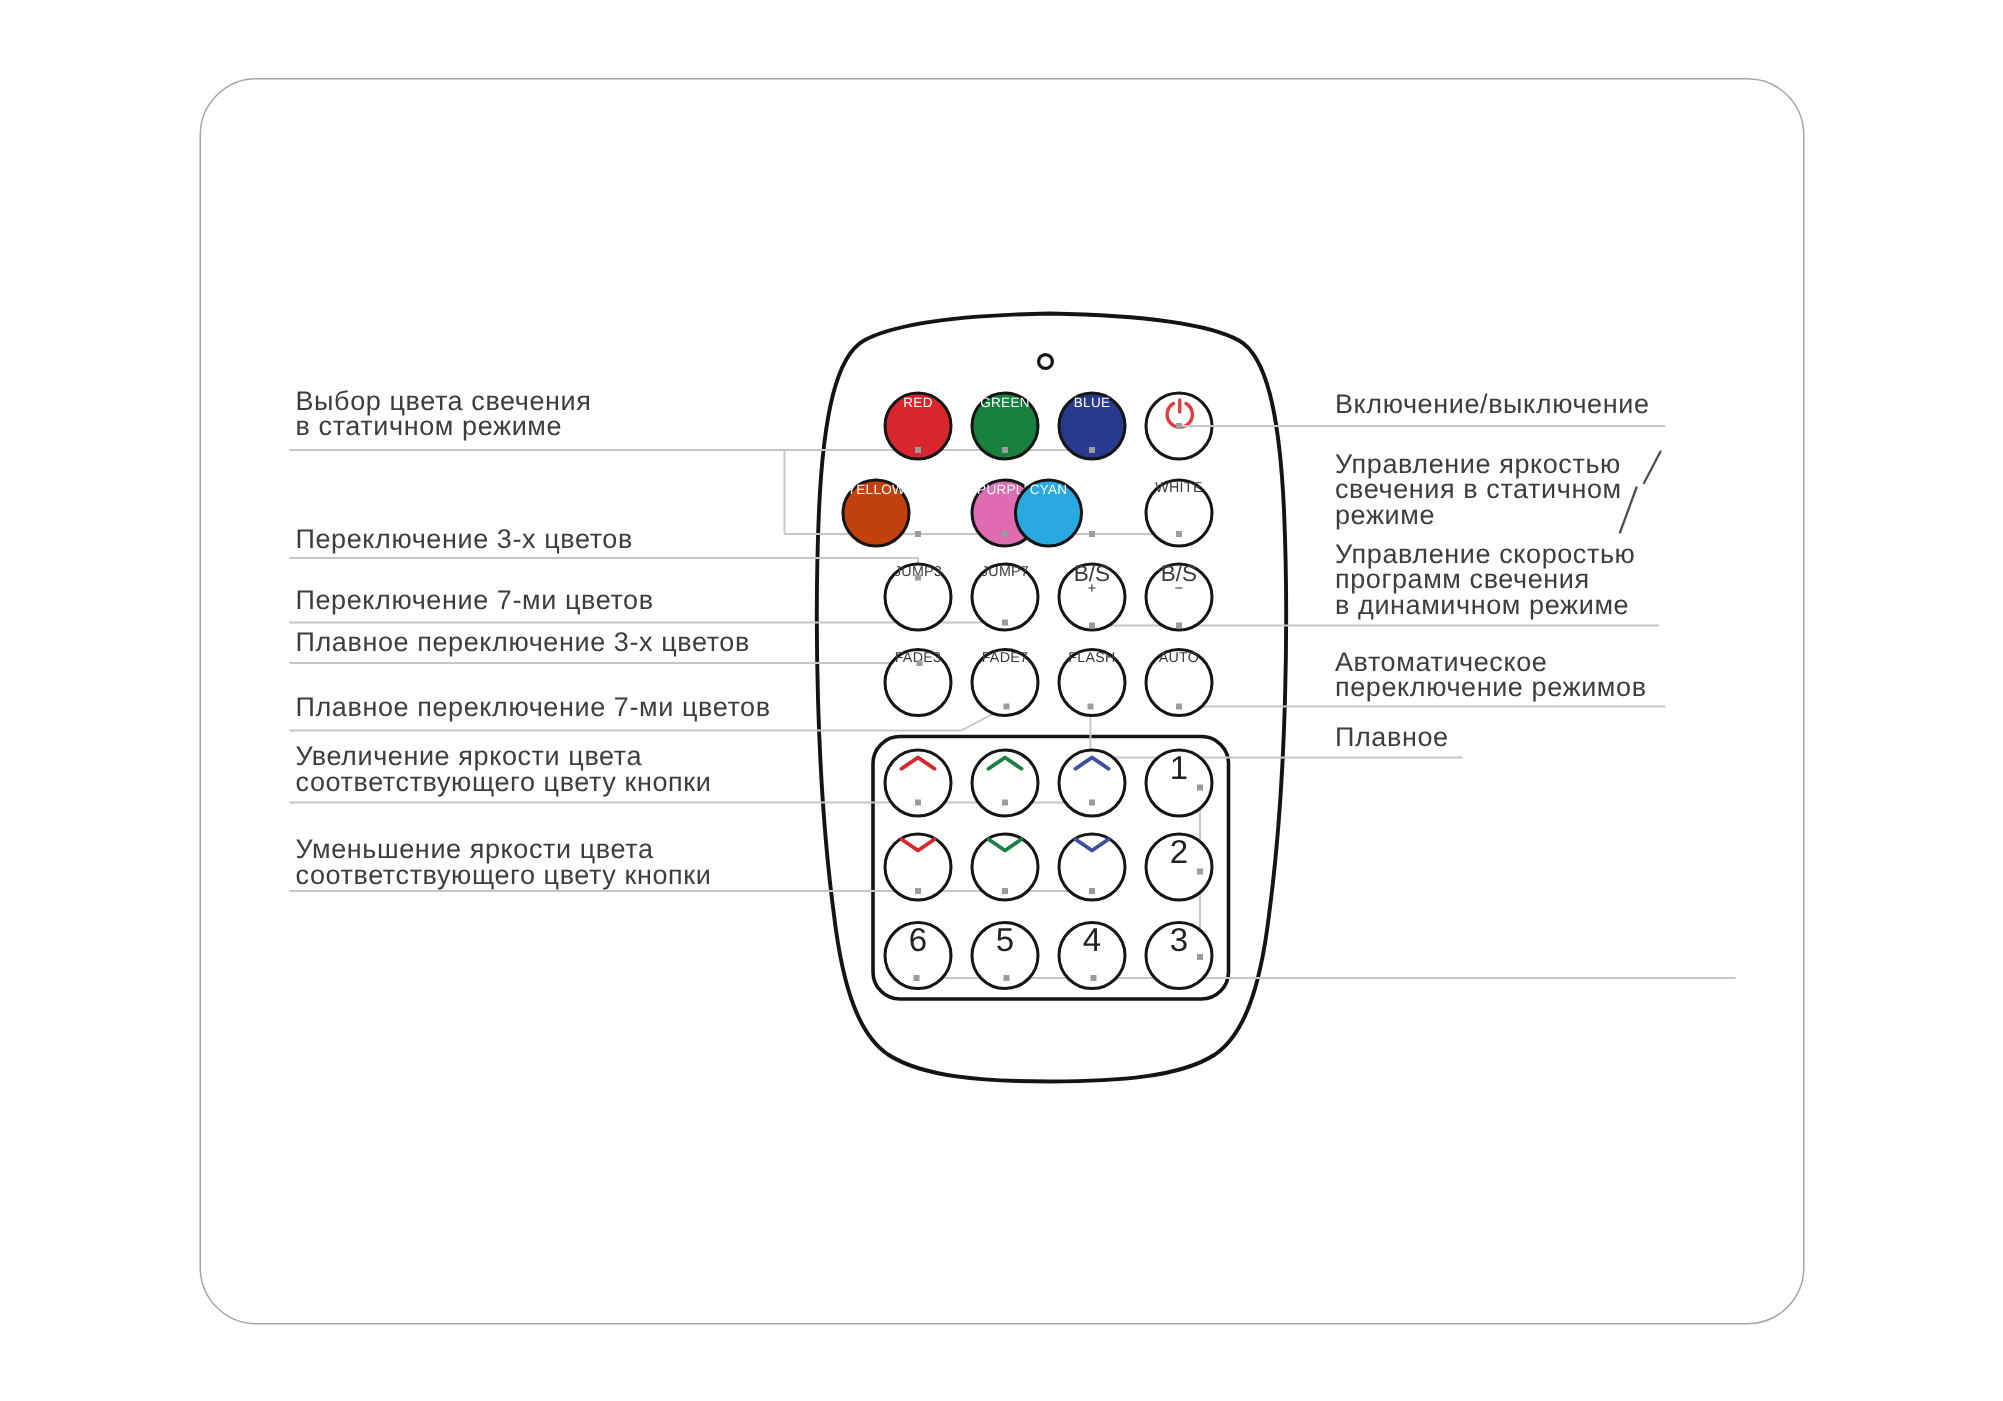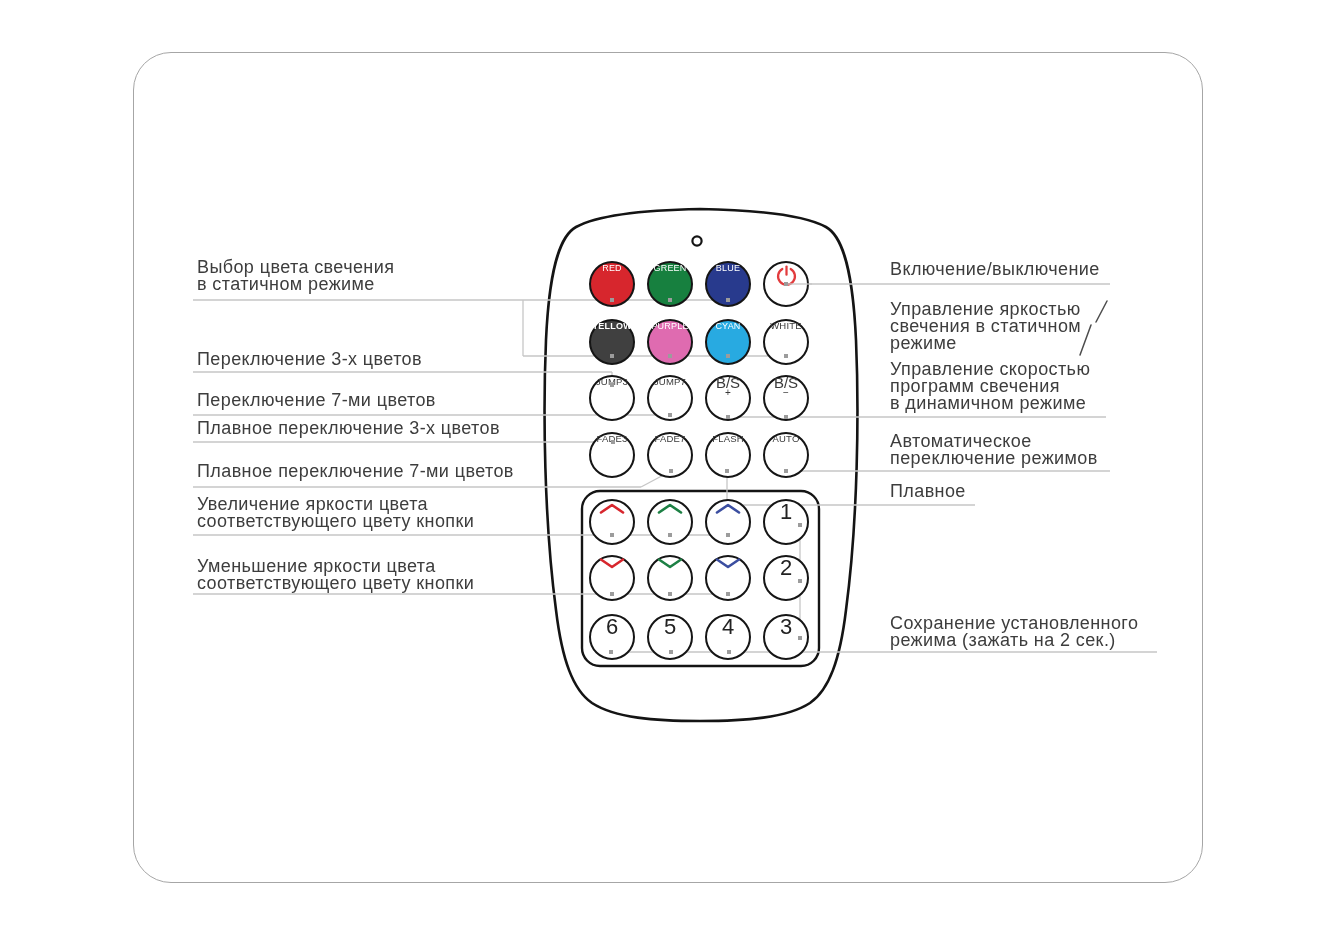--- a/index.html
+++ b/index.html
@@ -94,27 +94,27 @@
   <div class="btn colored" style="left: 705px; top: 261px; background: rgb(40, 58, 141);">
     <span class="btn-t">BLUE</span>
   </div>
   <div class="btn" style="left: 763px; top: 261px; color: rgb(226, 59, 61);">
     <svg class="pow" viewBox="0 0 24 24">
       <path d="M12 3.2 L12 10.4"></path>
       <path d="M8.3 5.3 A7.5 7.5 0 1 0 15.7 5.3"></path>
     </svg>
   </div>
 
-  <div class="btn colored" style="left: 589px; top: 319px; background: #404040; font-weight: bold;">
+  <div class="btn colored" style="left: 561px; top: 319px; background: #c2410c;">
     <span class="btn-t">YELLOW</span>
   </div>
   <div class="btn colored" style="left: 647px; top: 319px; background: rgb(223, 107, 176);">
     <span class="btn-t">PURPLE</span>
   </div>
-  <div class="btn colored" style="left: 705px; top: 319px; background: rgb(40, 170, 225);">
+  <div class="btn colored" style="left: 676px; top: 319px; background: rgb(40, 170, 225);">
     <span class="btn-t">CYAN</span>
   </div>
   <div class="btn" style="left:763px;top:319px">
     <span class="btn-t">WHITE</span>
   </div>
 
   <div class="btn" style="left:589px;top:375px">
     <span class="btn-t">JUMP3</span>
   </div>
   <div class="btn" style="left:647px;top:375px">
@@ -263,18 +263,14 @@
     <span>свечения в статичном</span>
     <span>режиме</span>
   </div>
   <div class="lab right" style="top:433px">
     <span>Автоматическое</span>
     <span>переключение режимов</span>
   </div>
   <div class="lab right" style="top:483px">
     <span>Плавное</span>
   </div>
-  <div class="lab right" style="top:615px">
-    <span>Сохранение установленного</span>
-    <span>режима (зажать на 2 сек.)</span>
-  </div>
 
 </div>
 
 </body></html>

